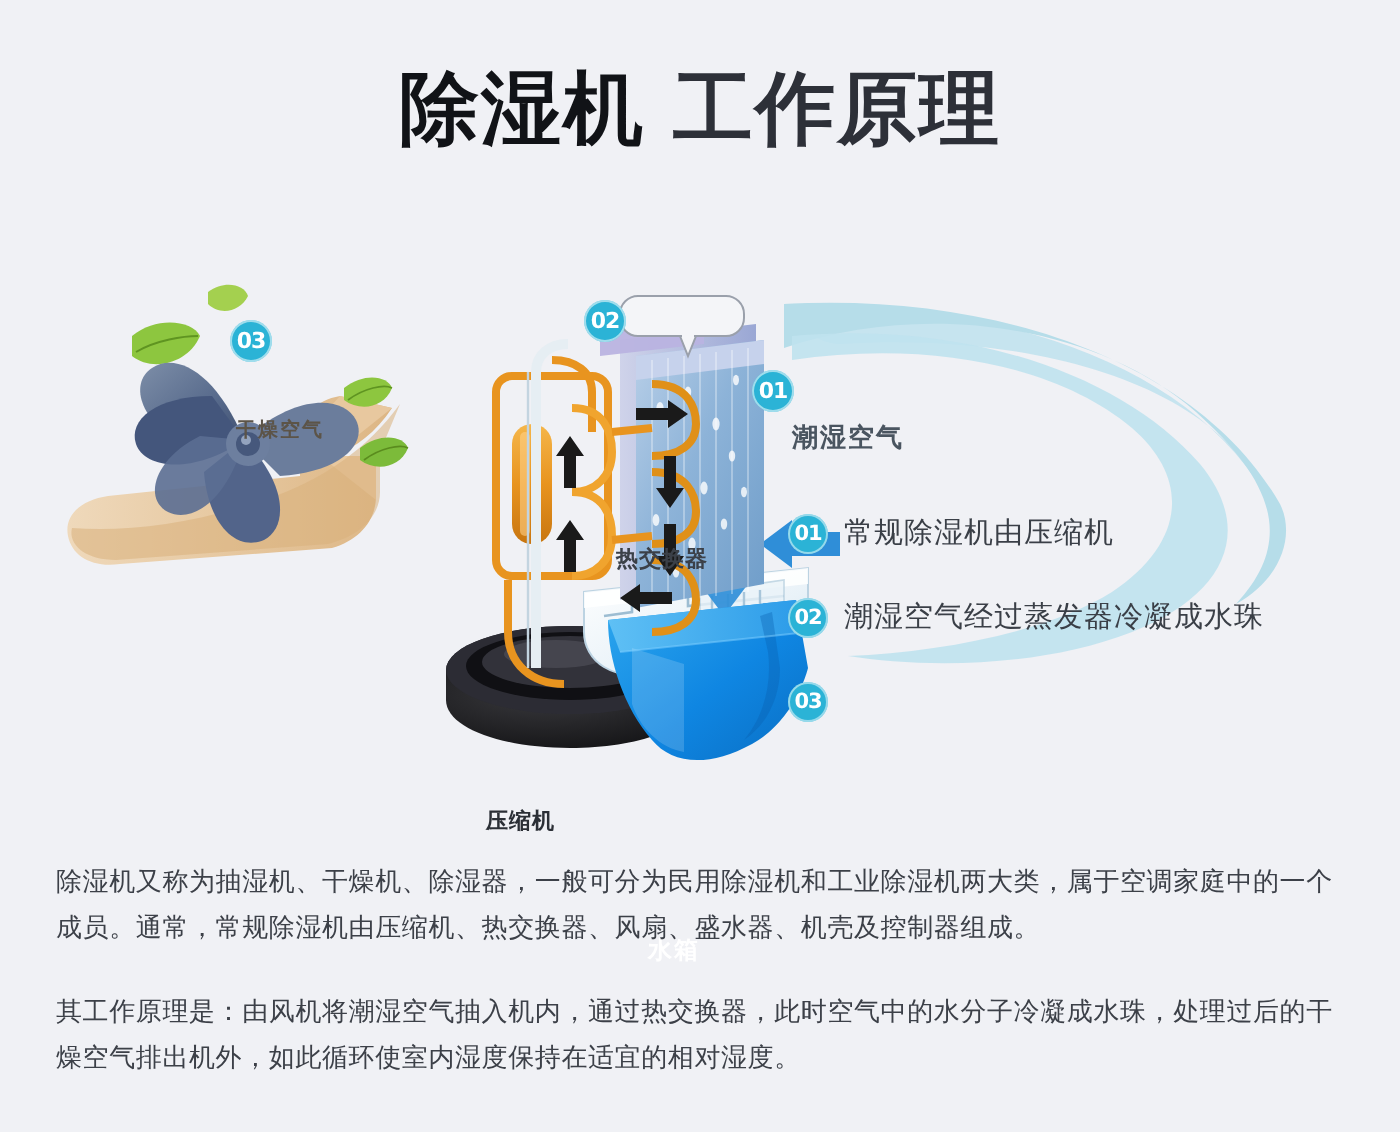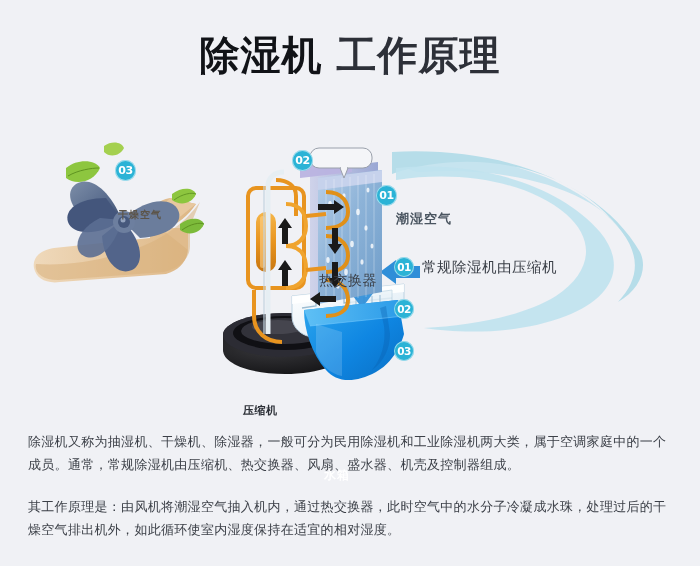--- a/index.html
+++ b/index.html
@@ -52,22 +52,22 @@
     font-size:10px; color:#5c5448; font-weight:bold;
     letter-spacing:1px;
   }
   .lbl-humid {
     left:384px; top:210px;
     font-size:13px; color:#4a5560; font-weight:bold;
     letter-spacing:1px;
     margin-left:12px;
   }
   .lbl-hx {
-    left:319px; top:152px;
-    font-size:14px; color:#3b4048; font-weight:normal;
+    left:308px; top:152px;
+    font-size:11px; color:#3b4048; font-weight:bold;
     letter-spacing:0.5px;
   }
   .lbl-comp {
     left:243px; top:283px;
     font-size:11px; color:#2b2f36; font-weight:bold;
     letter-spacing:0.5px;
   }
   .lbl-tank {
     left:324px; top:347px;
     font-size:12px; color:#ffffff; font-weight:bold;
@@ -354,20 +354,21 @@
   <div class="badge badge-02d">02</div>
   <div class="badge badge-01d">01</div>
 
   <div class="legend">
     <div class="legend-row">
       <span class="legend-badge">01</span>
       <span class="legend-text">常规除湿机由压缩机</span>
     </div>
     <div class="legend-row">
       <span class="legend-badge">02</span>
+      <span class="legend-text">潮湿空气经过蒸发器冷凝成水珠</span>
     </div>
     <div class="legend-row">
       <span class="legend-badge">03</span>
     </div>
   </div>
 
   <div class="copy">
     <p class="para1">除湿机又称为抽湿机、干燥机、除湿器，一般可分为民用除湿机和工业除湿机两大类，属于空调家庭中的一个成员。通常，常规除湿机由压缩机、热交换器、风扇、盛水器、机壳及控制器组成。</p>
     <p class="para2">其工作原理是：由风机将潮湿空气抽入机内，通过热交换器，此时空气中的水分子冷凝成水珠，处理过后的干燥空气排出机外，如此循环使室内湿度保持在适宜的相对湿度。</p>
   </div>

